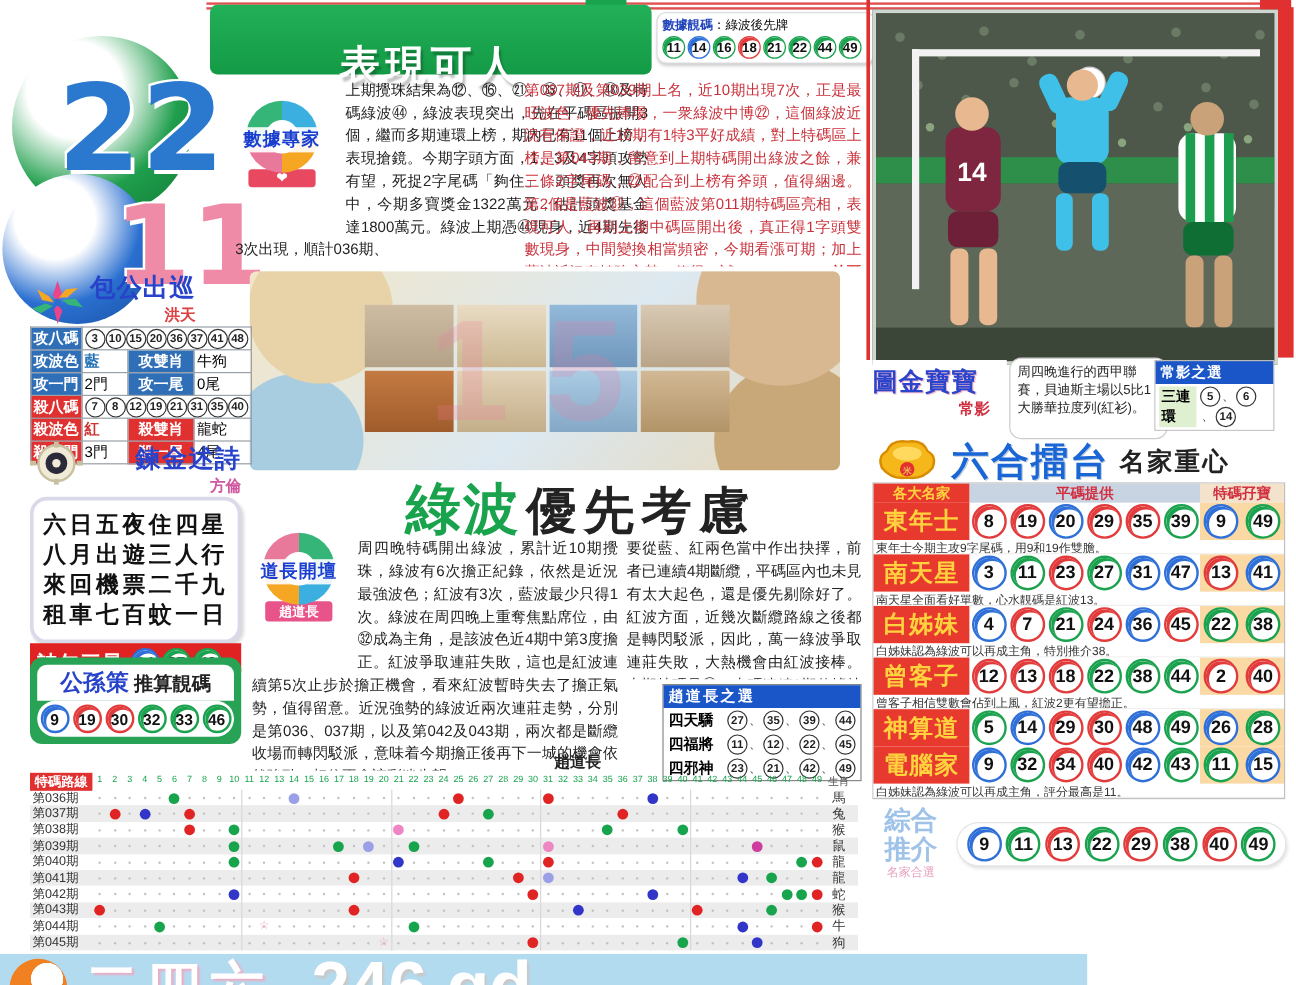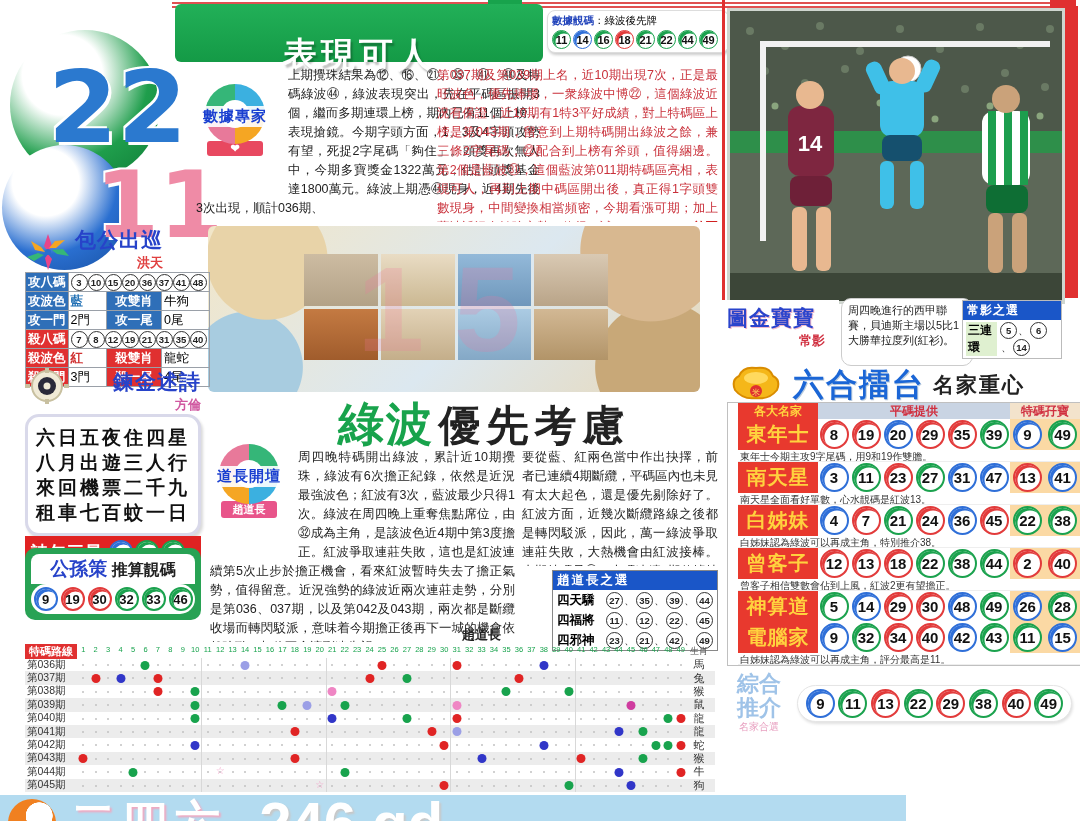--- a/index.html
+++ b/index.html
@@ -406,21 +406,21 @@
     <svg width="58" height="42" viewBox="0 0 58 42">
       <path d="M8 26 Q4 16 12 12 Q16 2 29 4 Q42 2 46 12 Q54 16 50 26 Q42 36 29 34 Q16 36 8 26Z" fill="#f5b719" stroke="#d98c00" stroke-width="2"></path>
       <ellipse cx="29" cy="14" rx="12" ry="6" fill="#ffd95e"></ellipse>
       <circle cx="29" cy="27" r="6" fill="#e03030"></circle>
       <text x="29" y="31" font-size="8" fill="#ffd95e" text-anchor="middle" font-family="Liberation Sans,sans-serif">米</text>
     </svg>
     <span class="lh-title">六合擂台</span>
     <span class="lh-sub">名家重心</span>
   </div>
 
-  <div class="abs lh-table" style="left:727px;top:402px;padding-left:10px;">
+  <div class="abs lh-table" style="left:727px;top:402px;">
     <div class="lh-hrow">
       <div class="lh-hname">各大名家</div>
       <div class="lh-hmid">平碼提供</div>
       <div class="lh-hspec">特碼孖寶</div>
     </div>
     <div id="liuhe-rows">
         <div class="exp-row">
           <div class="exp-name">東年士</div>
           <div class="exp-balls">
             <span class="ball b29 c-red">8</span>

